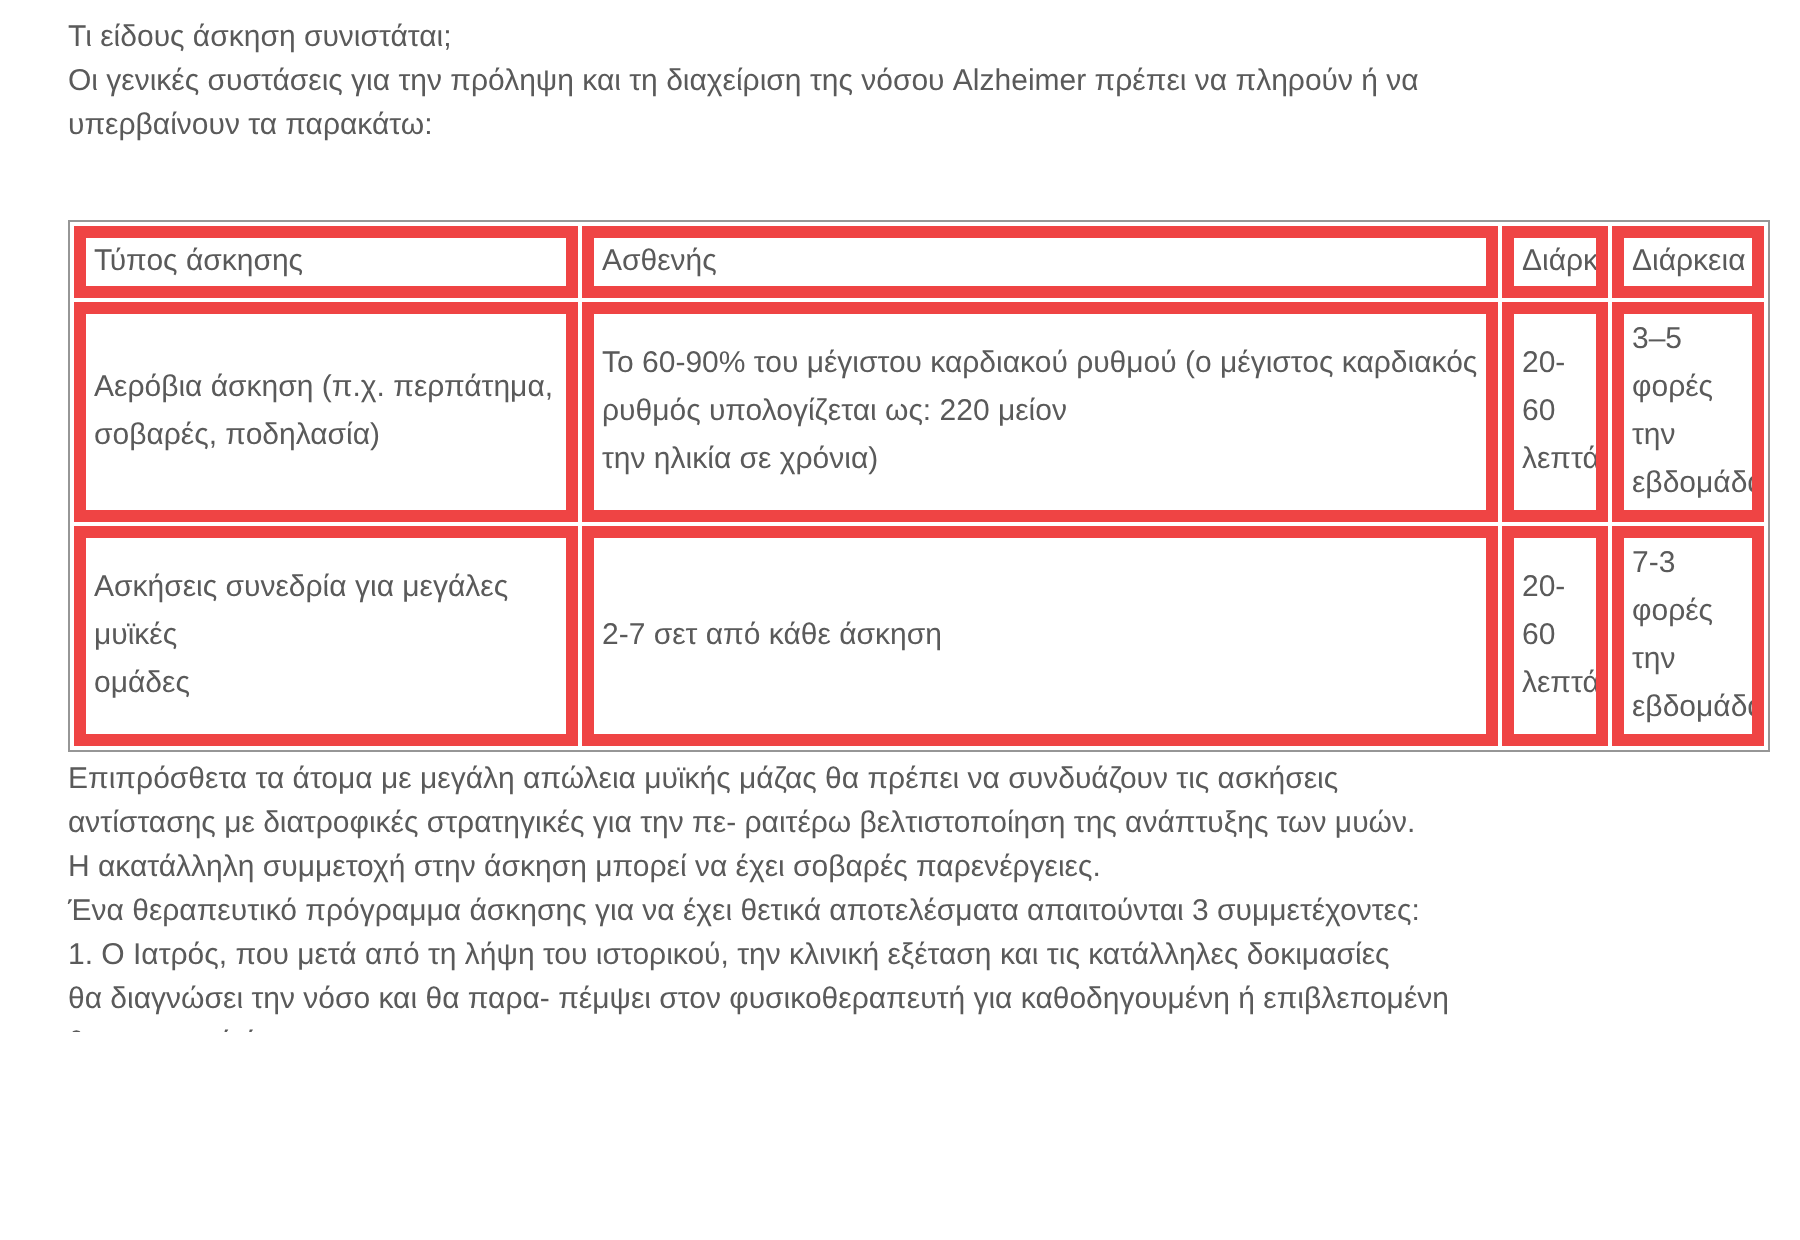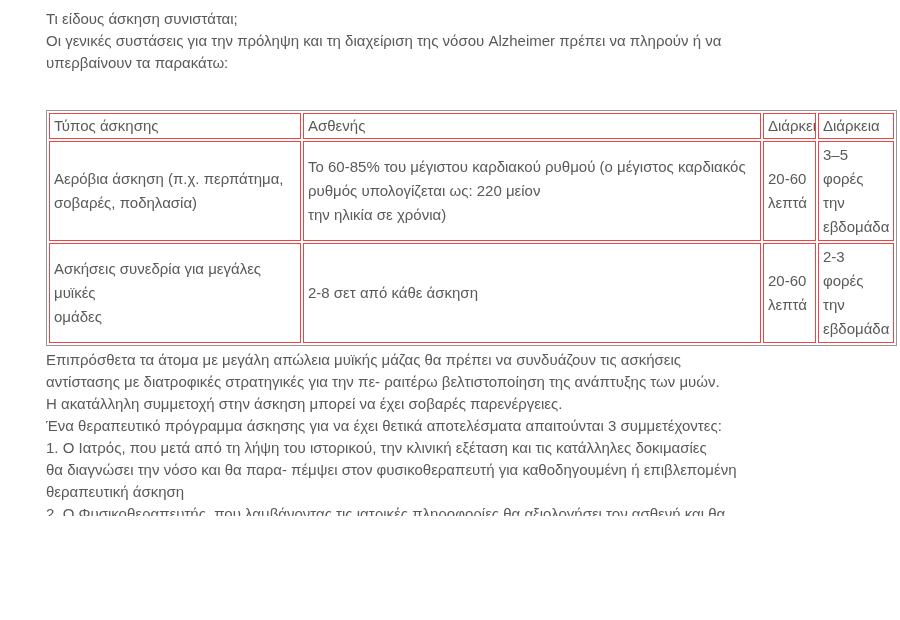--- a/index.html
+++ b/index.html
@@ -8,40 +8,40 @@
     width: 900px;
     height: 620px;
     background: #ffffff;
     font-family: "Liberation Sans", "DejaVu Sans", sans-serif;
     color: #5a5a5a;
     overflow: hidden;
   }
   .page {
     width: 900px;
     height: 516px;
-    padding: 8px 14px 0 46px;
+    padding: 8px 14px 0 34px;
     overflow: hidden;
   }
   .intro {
     margin: 0;
     font-size: 15px;
     line-height: 22px;
     white-space: pre-line;
   }
   table.exercise {
     margin-top: 36px;
     width: 843px;
     table-layout: fixed;
     border-collapse: separate;
     border-spacing: 2px;
     border: 1px solid #969696;
     font-size: 15px;
   }
   table.exercise td {
-    border: 1px solid #ef4444;
+    border: 6px solid #ef4444;
     padding: 1px 4px;
     vertical-align: middle;
     line-height: 24px;
     white-space: pre-line;
     overflow: hidden;
   }
   tr.r-head td { height: 26px; line-height: 22px; }
   tr.r1 td { height: 78px; }
   tr.r2 td { height: 92px; line-height: 22px; }
   tr.r3 td { height: 74px; }
@@ -75,36 +75,36 @@
     <tbody>
       <tr class="r-head">
         <td>Τύπος άσκησης</td>
         <td>Ασθενής</td>
         <td>Διάρκεια</td>
         <td>Διάρκεια</td>
       </tr>
       <tr class="r1">
         <td>Αερόβια άσκηση (π.χ. περπάτημα,
 σοβαρές, ποδηλασία)</td>
-        <td>Το 60-85% του μέγιστου καρδιακού ρυθμού (ο μέγιστος καρδιακός
+        <td>Το 60-90% του μέγιστου καρδιακού ρυθμού (ο μέγιστος καρδιακός
 ρυθμός υπολογίζεται ως: 220 μείον
 την ηλικία σε χρόνια)</td>
         <td>20-60
 λεπτά</td>
         <td>3–5 φορές
 την
 εβδομάδα</td>
       </tr>
       <tr class="r3">
         <td>Ασκήσεις  συνεδρία για μεγάλες μυϊκές
 ομάδες</td>
-        <td>2-8 σετ από κάθε άσκηση</td>
+        <td>2-7 σετ από κάθε άσκηση</td>
         <td>20-60
 λεπτά</td>
-        <td>2-3 φορές
+        <td>7-3 φορές
 την
 εβδομάδα</td>
       </tr>
     </tbody>
   </table>
 
   <p class="notes">Επιπρόσθετα τα άτομα με μεγάλη απώλεια μυϊκής μάζας θα πρέπει να συνδυάζουν τις ασκήσεις
 αντίστασης με διατροφικές στρατηγικές για την πε- ραιτέρω βελτιστοποίηση της ανάπτυξης των μυών.
 Η ακατάλληλη συμμετοχή στην άσκηση μπορεί να έχει σοβαρές παρενέργειες.
 Ένα θεραπευτικό πρόγραμμα άσκησης για να έχει θετικά αποτελέσματα απαιτούνται 3 συμμετέχοντες:

